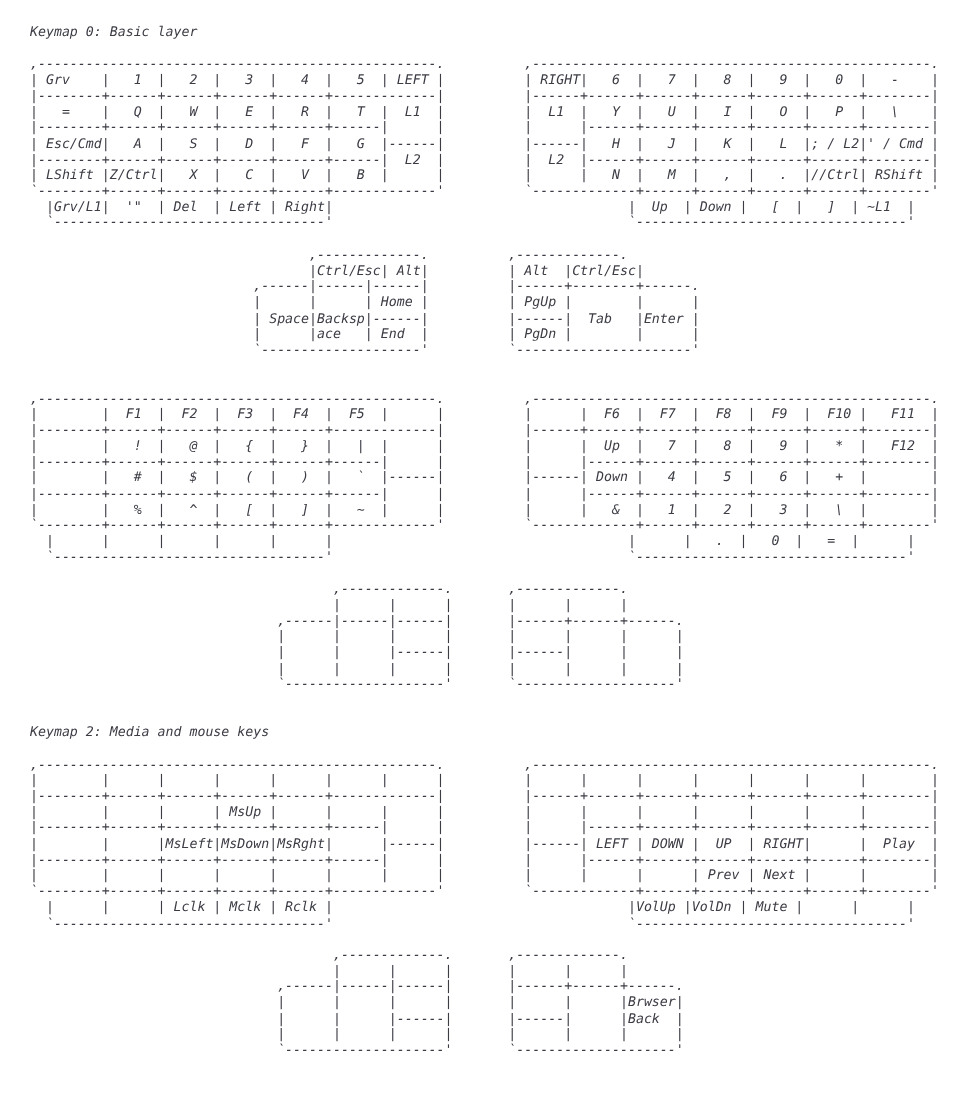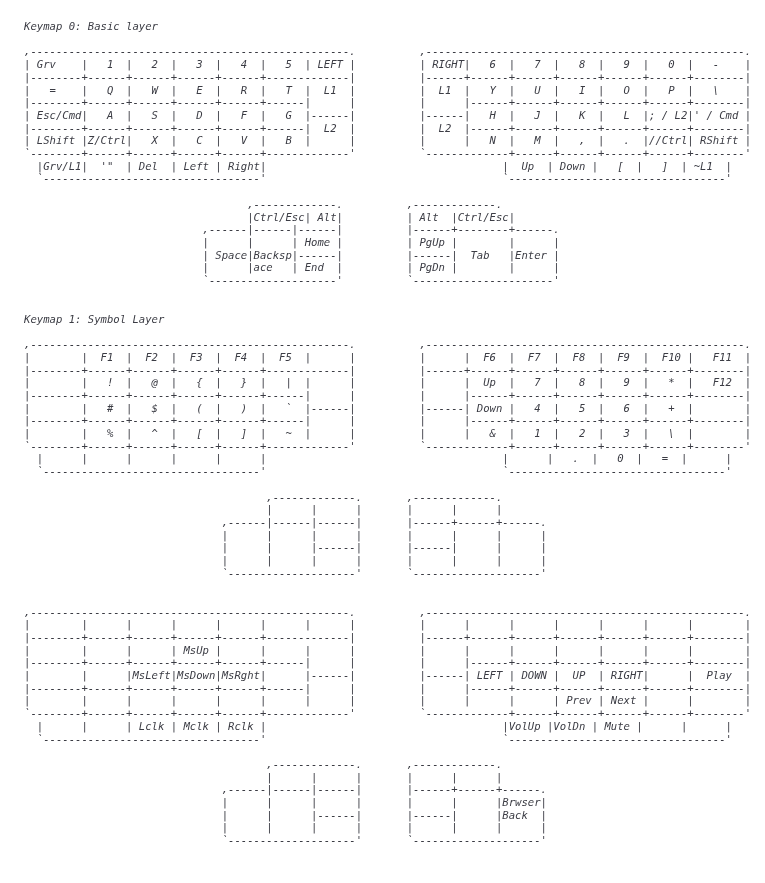--- a/index.html
+++ b/index.html
@@ -57,21 +57,20 @@
                                    ,-------------.          ,-------------.
                                    |Ctrl/Esc| Alt|          | Alt  |Ctrl/Esc|
                             ,------|------|------|          |------+--------+------.
                             |      |      | Home |          | PgUp |        |      |
                             | Space|Backsp|------|          |------|  Tab   |Enter |
                             |      |ace   | End  |          | PgDn |        |      |
                             `--------------------'          `----------------------'</pre>
   </section>
 
   <section class="keymap-section">
-    <div class="sec-title">Keymap 1: Symbol Layer</div>
     <pre class="art">,--------------------------------------------------.          ,--------------------------------------------------.
 |        |  F1  |  F2  |  F3  |  F4  |  F5  |      |          |      |  F6  |  F7  |  F8  |  F9  |  F10 |   F11  |
 |--------+------+------+------+------+-------------|          |------+------+------+------+------+------+--------|
 |        |   !  |   @  |   {  |   }  |   |  |      |          |      |  Up  |   7  |   8  |   9  |   *  |   F12  |
 |--------+------+------+------+------+------|      |          |      |------+------+------+------+------+--------|
 |        |   #  |   $  |   (  |   )  |   `  |------|          |------| Down |   4  |   5  |   6  |   +  |        |
 |--------+------+------+------+------+------|      |          |      |------+------+------+------+------+--------|
 |        |   %  |   ^  |   [  |   ]  |   ~  |      |          |      |   &amp;  |   1  |   2  |   3  |   \  |        |
 `--------+------+------+------+------+-------------'          `-------------+------+------+------+------+--------'
   |      |      |      |      |      |                                     |      |   .  |   0  |   =  |      |
@@ -80,20 +79,21 @@
                                       ,-------------.       ,-------------.
                                       |      |      |       |      |      |
                                ,------|------|------|       |------+------+------.
                                |      |      |      |       |      |      |      |
                                |      |      |------|       |------|      |      |
                                |      |      |      |       |      |      |      |
                                `--------------------'       `--------------------'</pre>
   </section>
 
   <section class="keymap-section">
+    <div class="sec-title">Keymap 2: Media and mouse keys</div>
     <pre class="art">,--------------------------------------------------.          ,--------------------------------------------------.
 |        |      |      |      |      |      |      |          |      |      |      |      |      |      |        |
 |--------+------+------+------+------+-------------|          |------+------+------+------+------+------+--------|
 |        |      |      | MsUp |      |      |      |          |      |      |      |      |      |      |        |
 |--------+------+------+------+------+------|      |          |      |------+------+------+------+------+--------|
 |        |      |MsLeft|MsDown|MsRght|      |------|          |------| LEFT | DOWN |  UP  | RIGHT|      |  Play  |
 |--------+------+------+------+------+------|      |          |      |------+------+------+------+------+--------|
 |        |      |      |      |      |      |      |          |      |      |      | Prev | Next |      |        |
 `--------+------+------+------+------+-------------'          `-------------+------+------+------+------+--------'
   |      |      | Lclk | Mclk | Rclk |                                     |VolUp |VolDn | Mute |      |      |

